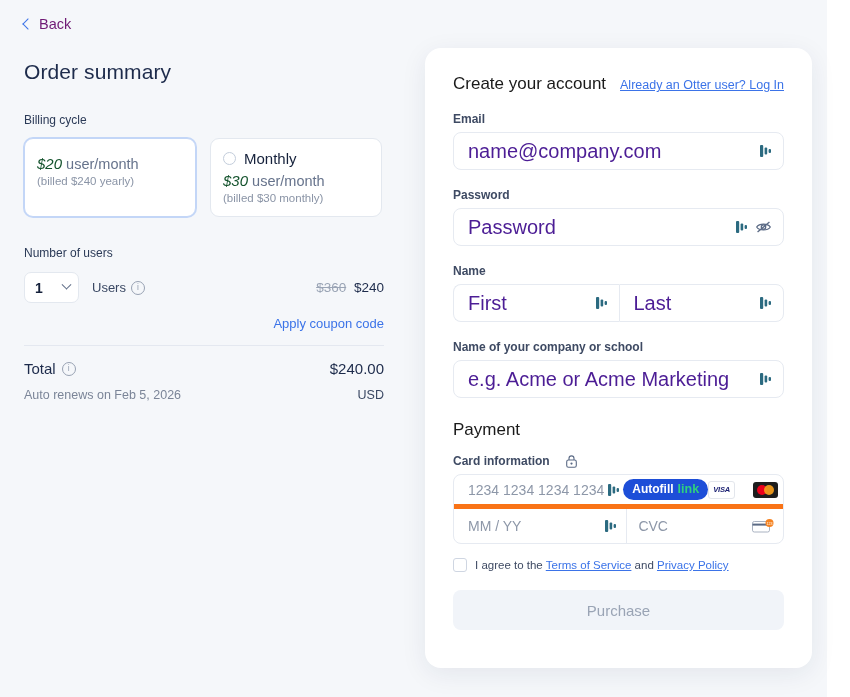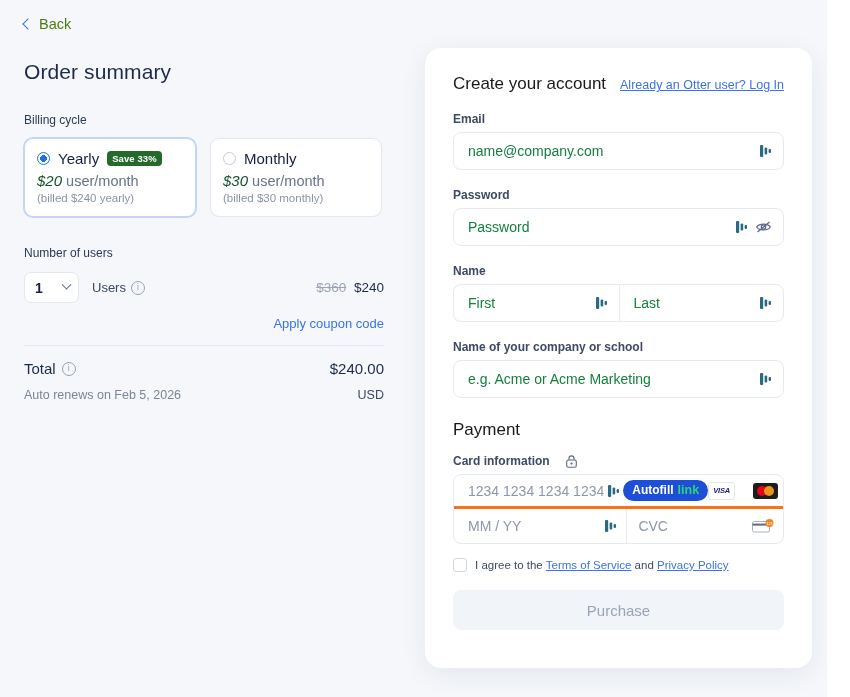--- a/index.html
+++ b/index.html
@@ -30,21 +30,21 @@
   
   .left-pane {
     position: absolute;
     left: 24px; top: 0;
     width: 360px;
   }
   .back-link {
     display: flex;
     align-items: center;
     gap: 7px;
-    color: #4d7c0f;
+    color: #701a75;
     font-size: 14.5px;
     margin-top: 16px;
     cursor: pointer;
     width: max-content;
   }
   .chev-left {
     display: inline-block;
     width: 7px; height: 7px;
     border-left: 1.8px solid #3b73e8;
     border-bottom: 1.8px solid #3b73e8;
@@ -259,22 +259,22 @@
     border: 1px solid #e6eaf1;
     border-radius: 8px;
     display: flex;
     align-items: center;
     padding: 0 11px 0 14px;
     box-sizing: border-box;
     background: #fff;
     cursor: text;
   }
   .input-box .ph {
-    font-size: 14px;
-    color: #15803d;
+    font-size: 20px;
+    color: #4c1d95;
     flex: 1 1 auto;
     white-space: nowrap;
     overflow: hidden;
   }
   .icon-af {
     width: 12px; height: 14px;
     flex: 0 0 auto;
     margin-left: 4px;
   }
   .eye {
@@ -314,21 +314,21 @@
     border-radius: 8px;
     overflow: hidden;
   }
   .card-row {
     height: 34px;
     display: flex;
     align-items: center;
     padding: 0 9px 0 14px;
     box-sizing: border-box;
   }
-  .card-row.top { border-bottom: 3px solid #f97316; }
+  .card-row.top { border-bottom: 5px solid #f97316; }
   .card-row .num {
     font-size: 14px;
     color: #8d97a8;
     white-space: nowrap;
   }
   .link-pill {
     display: inline-flex;
     align-items: center;
     gap: 4px;
     background: #1d4ed8;
@@ -445,25 +445,20 @@
       <span>Back</span>
     </div>
 
     <div class="page-title">Order summary</div>
 
     <div class="section-label">Billing cycle</div>
 
     <div class="cycle-row">
 
       <div class="cycle-card selected">
-        <div class="cycle-head">
-          <span class="radio on"></span>
-          <span class="cycle-name">Yearly</span>
-          <span class="badge-save">Save 33%</span>
-        </div>
         <div class="cycle-price">
           <span class="amt">$20</span>
           <span>user/month</span>
         </div>
         <div class="cycle-sub">(billed $240 yearly)</div>
       </div>
 
       <div class="cycle-card">
         <div class="cycle-head">
           <span class="radio"></span>

